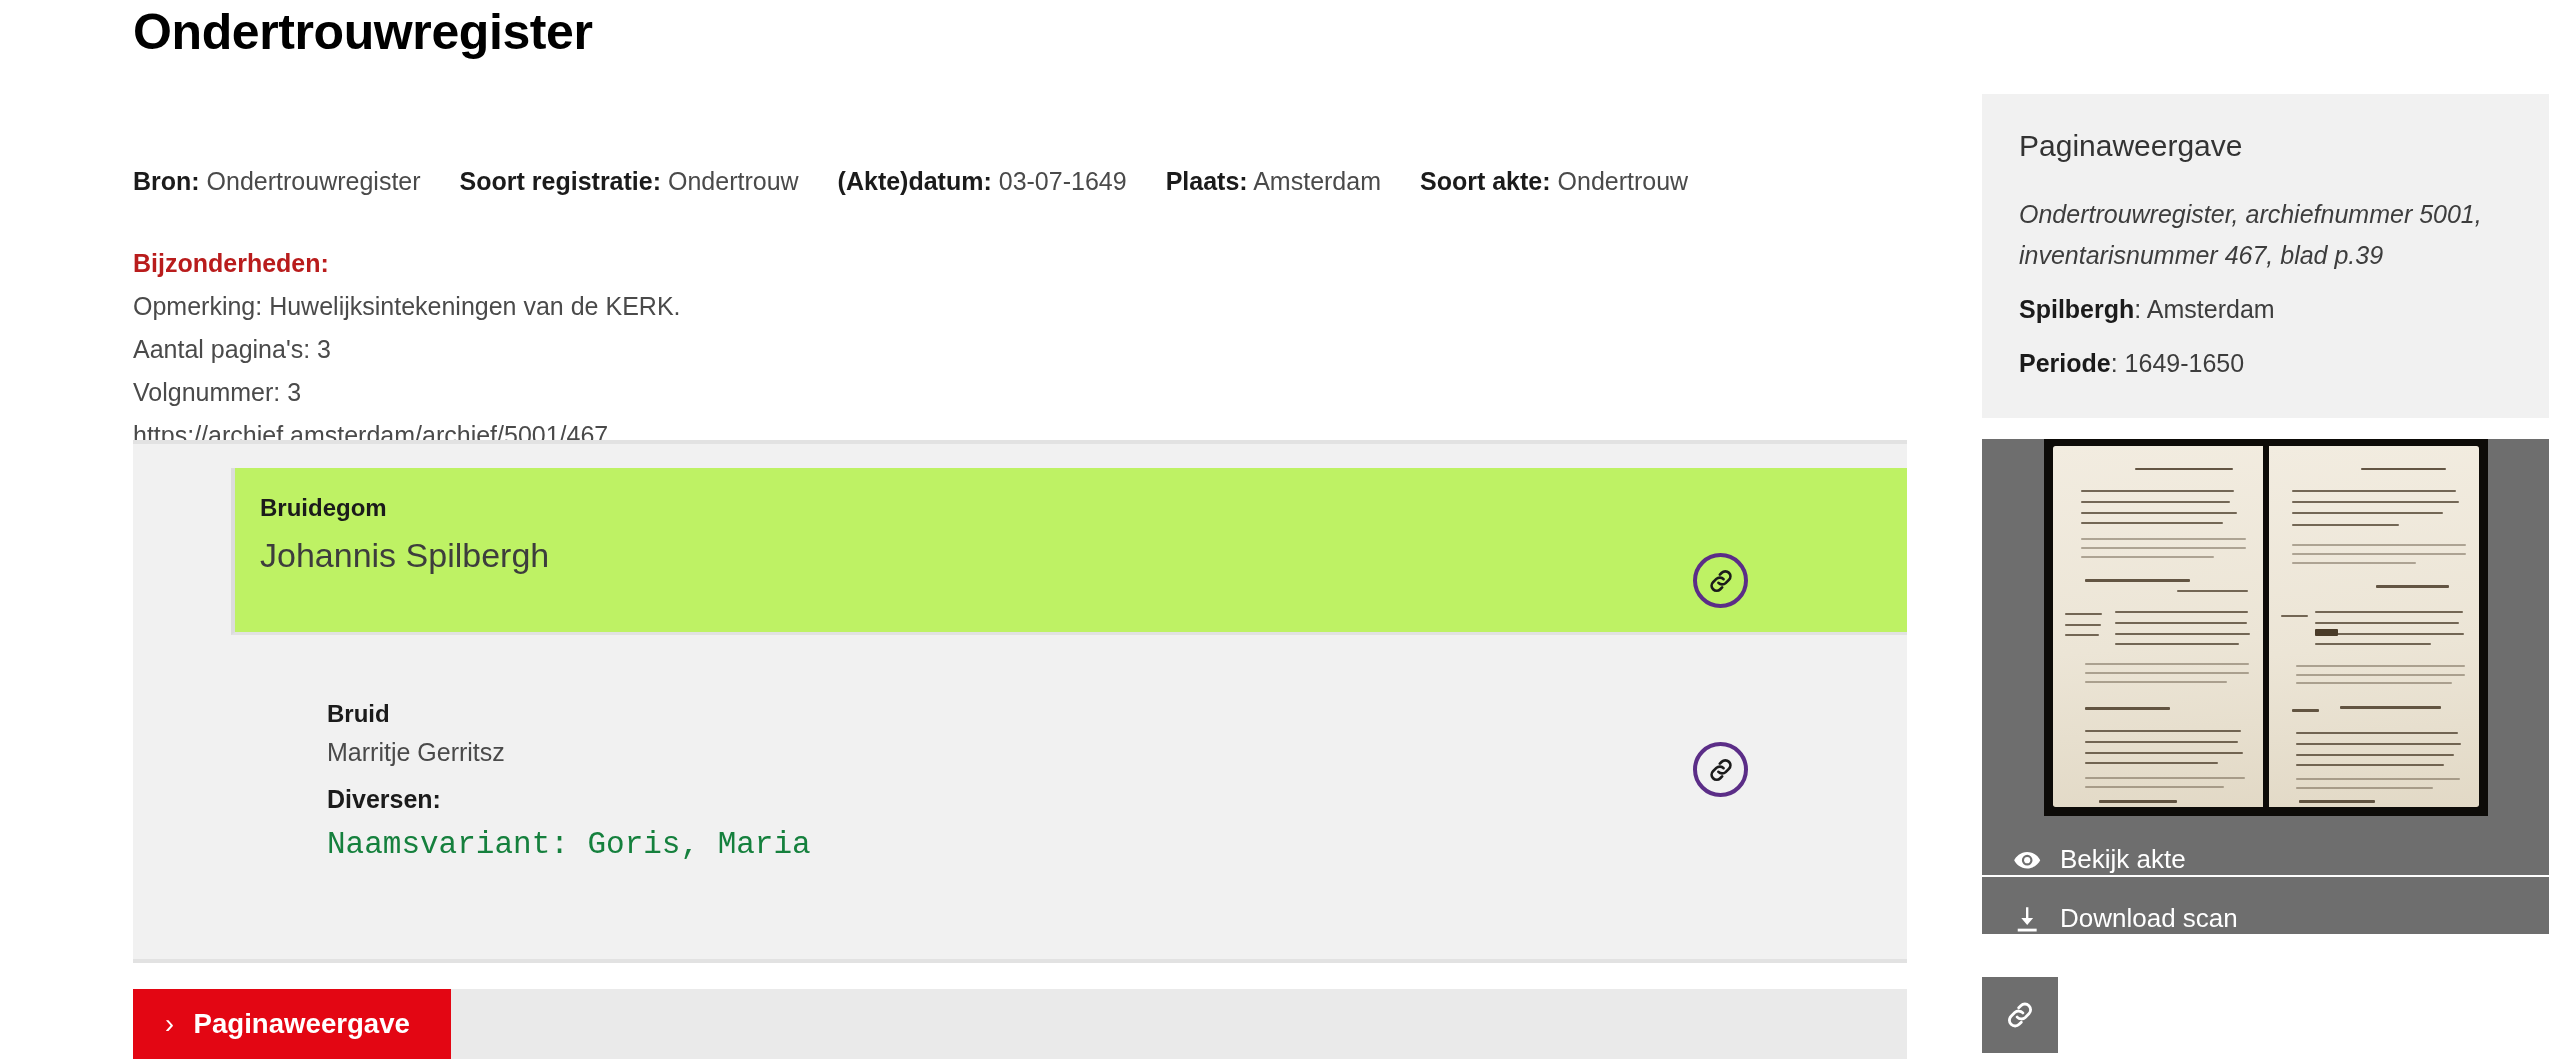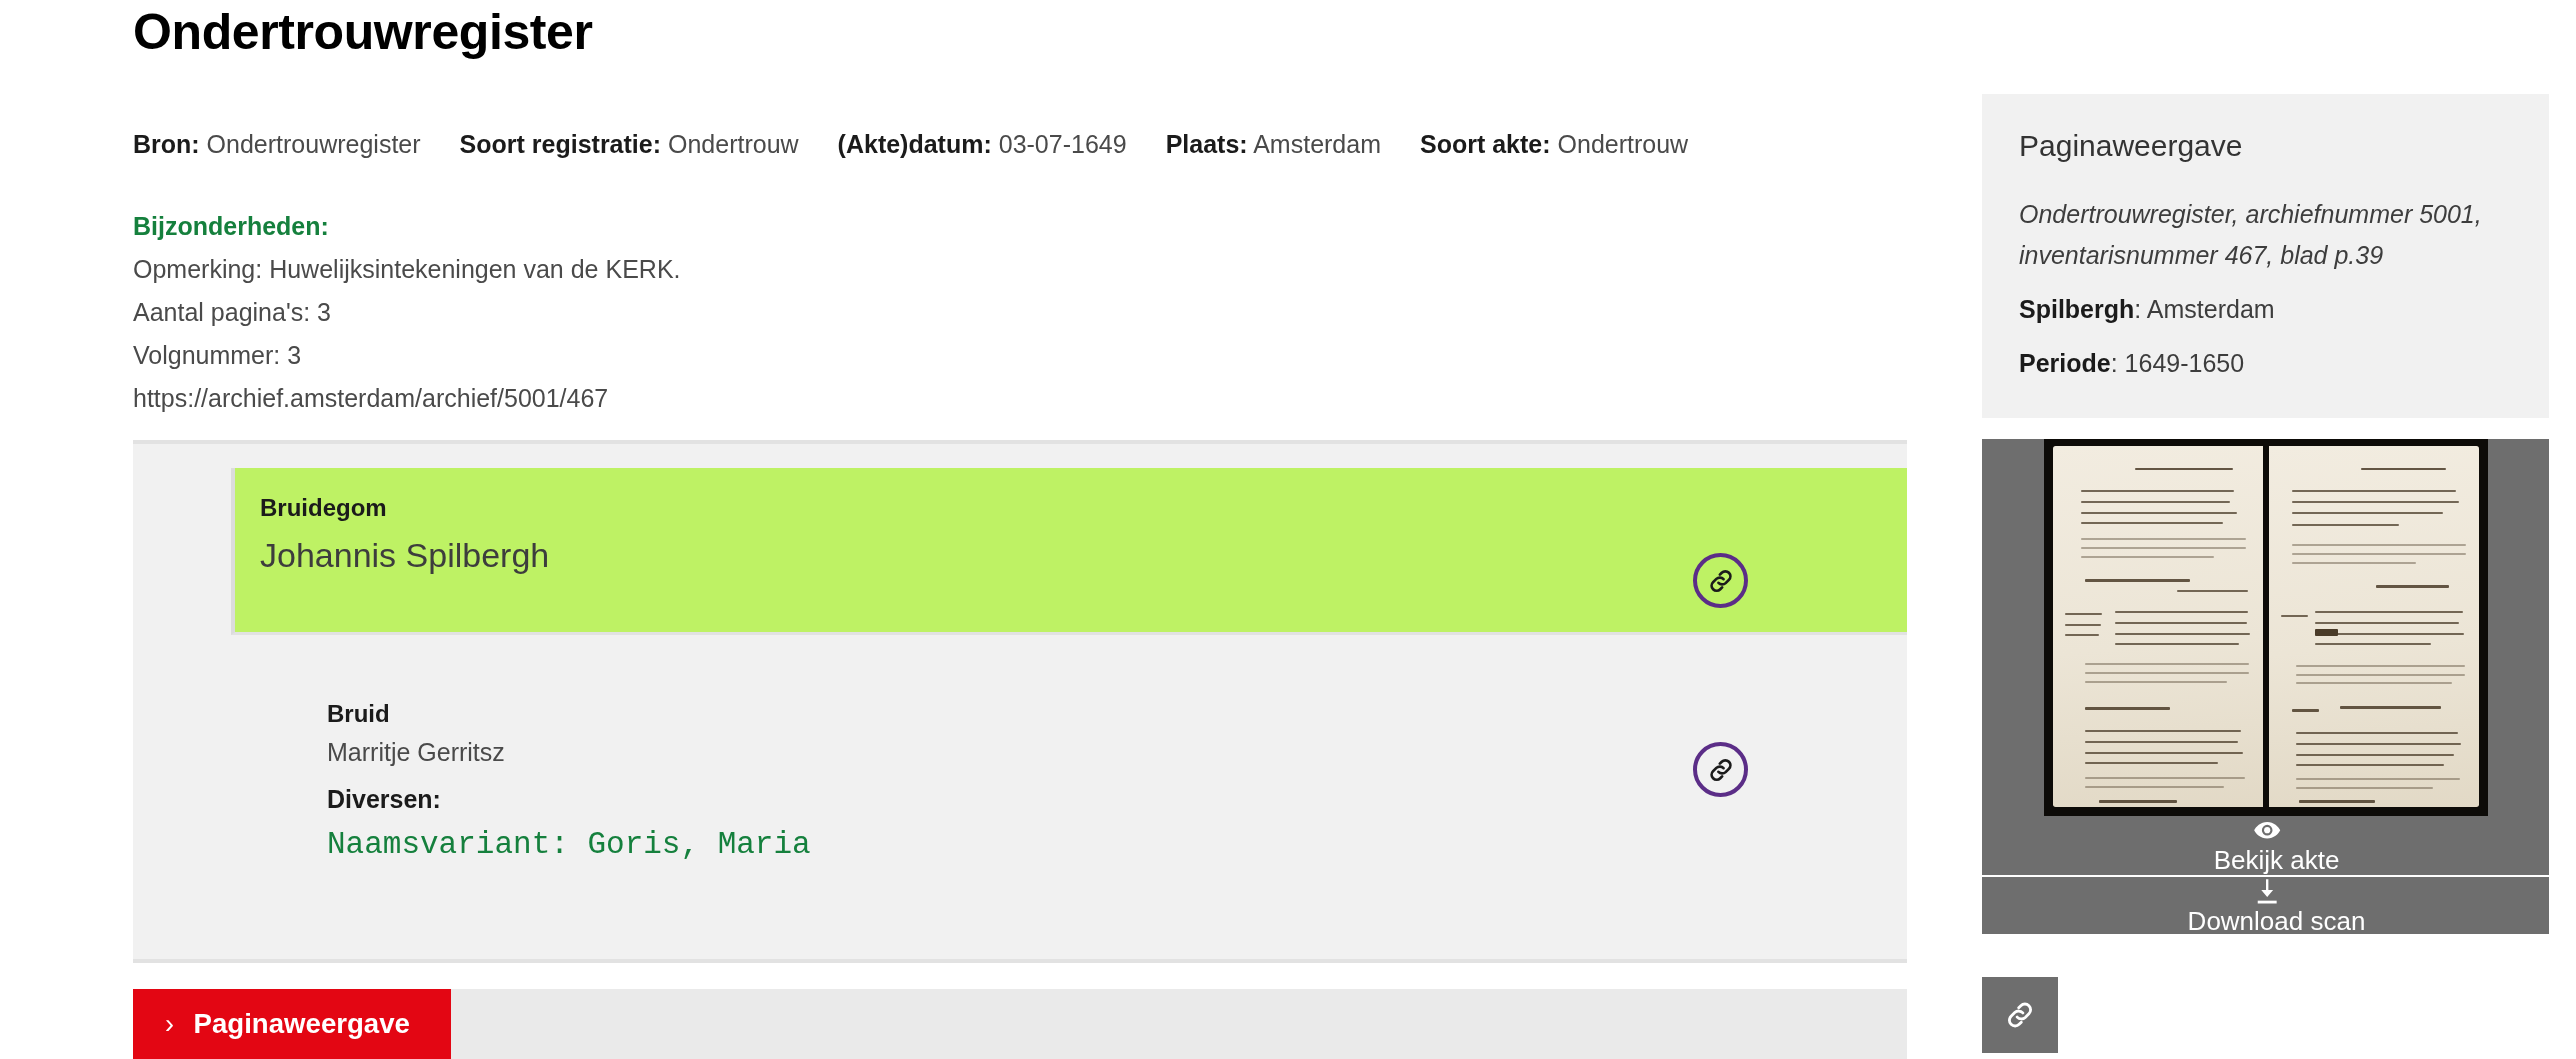--- a/index.html
+++ b/index.html
@@ -30,40 +30,40 @@
   .page-title {
     font-size: 50px;
     font-weight: bold;
     color: #000000;
     letter-spacing: -0.4px;
     line-height: 1;
     padding-top: 7.1px;
   }
 
   .meta-row {
-    margin-top: 71px;
+    margin-top: 108px;
     font-size: 25px;
     color: #3a3a3a;
     line-height: 1.3;
     white-space: nowrap;
   }
   .meta-item { margin-right: 39px; display: inline-block; }
   .meta-item:last-child { margin-right: 0; }
   .meta-label { font-weight: bold; color: #1b1b1b; }
   .meta-value { color: #4a4a4a; }
 
   .details {
     margin-top: 44px;
     font-size: 25px;
     color: #4a4a4a;
     line-height: 1.72;
   }
   .details-heading {
     font-weight: bold;
-    color: #15803d;
+    color: #b91c1c;
   }
 
   
   .party-panel {
     position: absolute;
     left: 133px;
     top: 440px;
     width: 1774px;
     height: 523px;
     background: #f1f1f1;
@@ -240,26 +240,25 @@
     opacity: 0.75;
     height: 1.8px;
     border-radius: 0.9px;
   }
   .ink.thick { height: 2.7px; opacity: 0.85; }
 
   .scan-action {
     height: 59px;
     background: #6e6e6e;
     display: flex;
-    align-items: center;
-    padding-left: 22px;
+    align-items: flex-end;
+    padding-left: 30px;
     color: #ffffff;
     font-size: 26px;
     cursor: pointer;
-    flex-direction: column;
   }
   .scan-action + .scan-action { border-top: 2.7px solid #ffffff; }
   .scan-action .ico {
     width: 30px;
     height: 30px;
     margin-right: 18px;
     display: flex;
     align-items: center;
     justify-content: center;
   }

